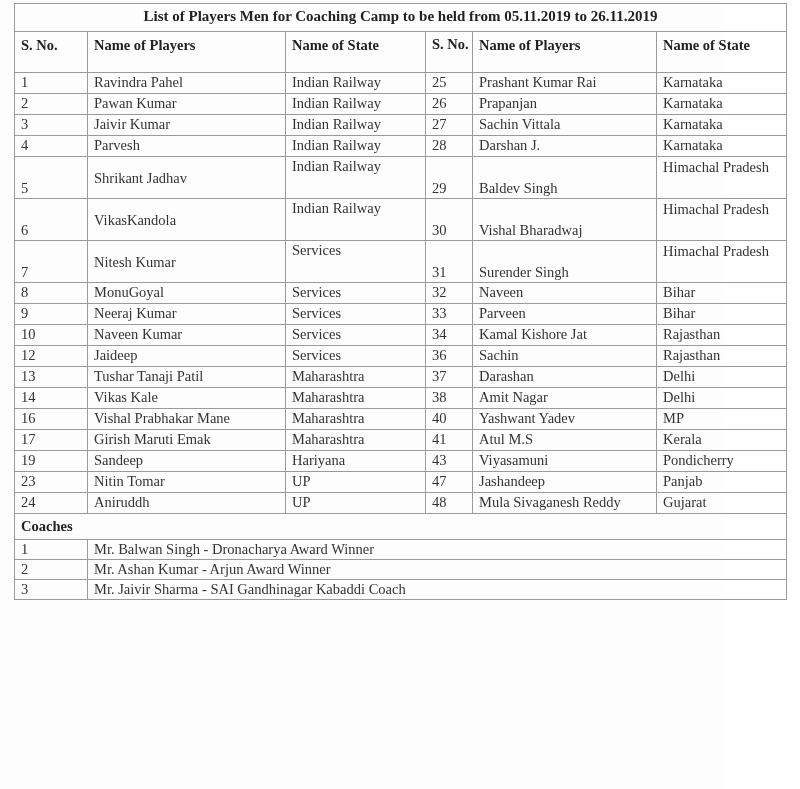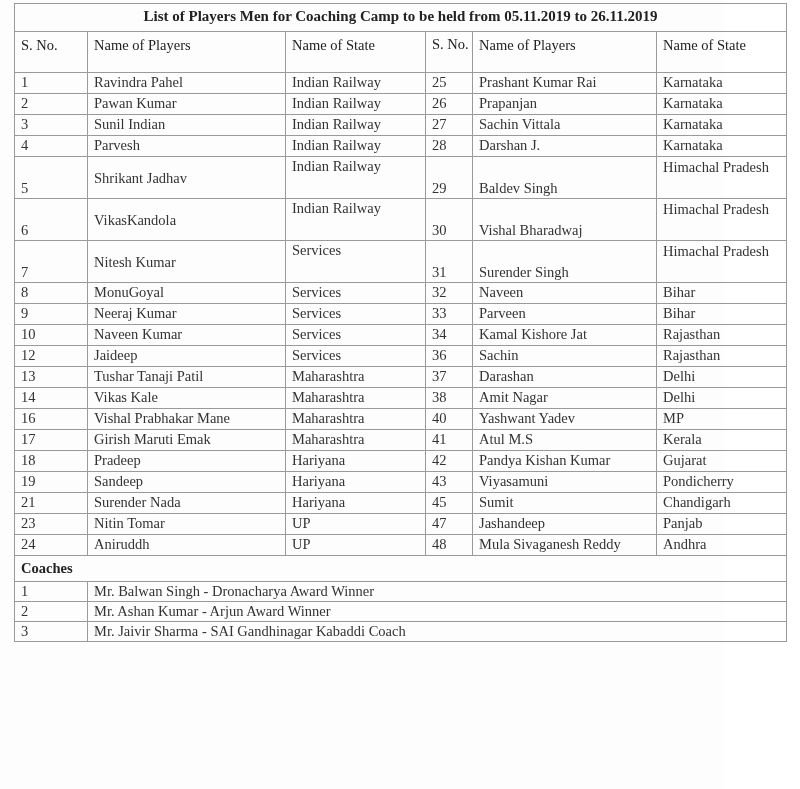--- a/index.html
+++ b/index.html
@@ -22,21 +22,21 @@
     line-height: 18px;
     vertical-align: top;
     white-space: nowrap;
     overflow: hidden;
     color: #333;
   }
   .title-cell {
     text-align: center; font-weight: bold; font-size: 15px !important;
     height: 24px; padding: 3px 0 0 0 !important; color: #222 !important;
   }
-  th { text-align: left; font-weight: normal; color: #222 !important; height: 36px; padding-top: 4px !important; }
+  th { text-align: left; font-weight: bold; color: #222 !important; height: 36px; padding-top: 4px !important; }
   tr.r td { height: 20px; }
   tr.tall td { height: 40px; }
   td.bottom { vertical-align: bottom !important; padding-bottom: 1px !important; }
   td.mid { vertical-align: middle !important; }
   .coach-head td { font-weight: bold; border-right: none; height: 22px; padding-top: 3px !important; color:#222 !important; }
   .coach td { height: 19px; }
 </style>
 </head>
 <body>
 
@@ -73,21 +73,21 @@
         <tr class="r">
           <td>2</td>
           <td>Pawan Kumar</td>
           <td>Indian Railway</td>
           <td>26</td>
           <td>Prapanjan</td>
           <td>Karnataka</td>
         </tr>
         <tr class="r">
           <td>3</td>
-          <td>Sunil Indian</td>
+          <td>Jaivir Kumar</td>
           <td>Indian Railway</td>
           <td>27</td>
           <td>Sachin Vittala</td>
           <td>Karnataka</td>
         </tr>
         <tr class="r">
           <td>4</td>
           <td>Parvesh</td>
           <td>Indian Railway</td>
           <td>28</td>
@@ -174,60 +174,44 @@
           <td>Yashwant Yadev</td>
           <td>MP</td>
         </tr>
         <tr class="r">
           <td>17</td>
           <td>Girish Maruti Emak</td>
           <td>Maharashtra</td>
           <td>41</td>
           <td>Atul M.S</td>
           <td>Kerala</td>
-        </tr>
-        <tr class="r">
-          <td>18</td>
-          <td>Pradeep</td>
-          <td>Hariyana</td>
-          <td>42</td>
-          <td>Pandya Kishan Kumar</td>
-          <td>Gujarat</td>
         </tr>
         <tr class="r">
           <td>19</td>
           <td>Sandeep</td>
           <td>Hariyana</td>
           <td>43</td>
           <td>Viyasamuni</td>
           <td>Pondicherry</td>
         </tr>
         <tr class="r">
-          <td>21</td>
-          <td>Surender Nada</td>
-          <td>Hariyana</td>
-          <td>45</td>
-          <td>Sumit</td>
-          <td>Chandigarh</td>
-        </tr>
-        <tr class="r">
           <td>23</td>
           <td>Nitin Tomar</td>
           <td>UP</td>
           <td>47</td>
           <td>Jashandeep</td>
           <td>Panjab</td>
         </tr>
         <tr class="r">
           <td>24</td>
           <td>Aniruddh</td>
           <td>UP</td>
           <td>48</td>
           <td>Mula Sivaganesh Reddy</td>
-          <td>Andhra</td>
+          <td>Gujarat</td>
         </tr>
         <tr class="coach-head">
           <td colspan="6">Coaches</td>
         </tr>
         <tr class="coach">
           <td>1</td>
           <td colspan="5">Mr. Balwan Singh - Dronacharya Award Winner</td>
         </tr>
         <tr class="coach">
           <td>2</td>

